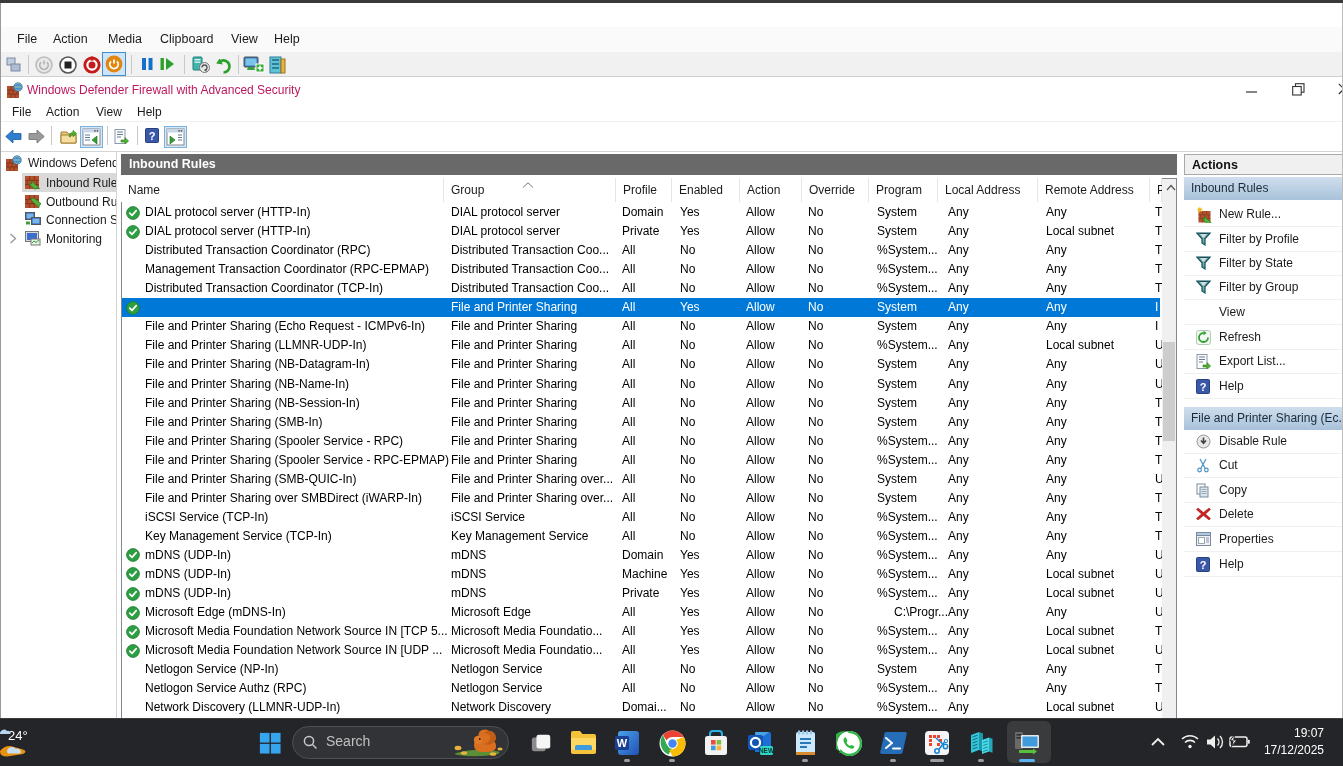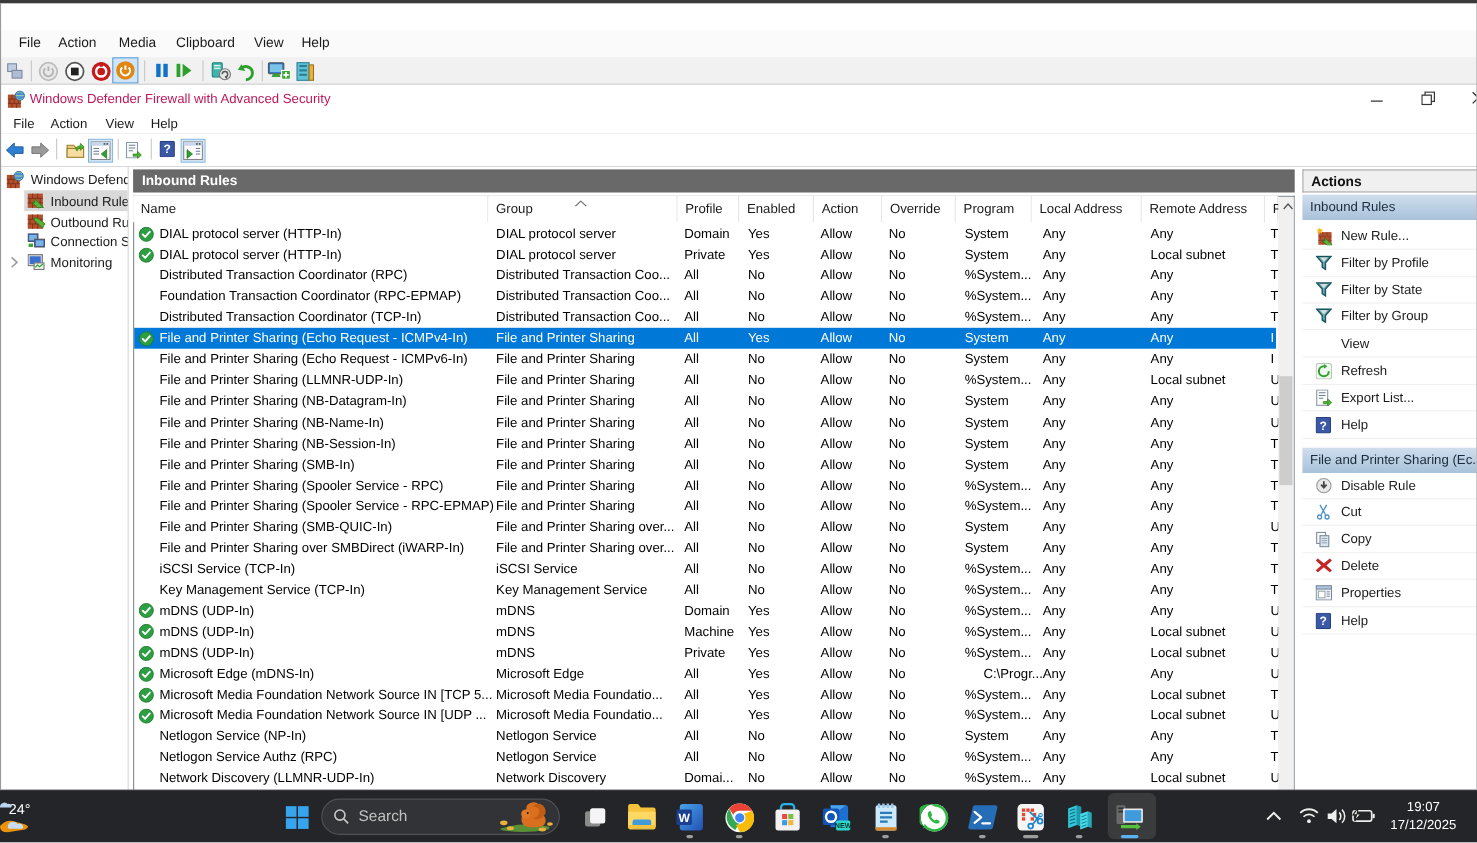--- a/index.html
+++ b/index.html
@@ -41,21 +41,21 @@
 #ahdr{position:absolute;left:3px;top:2px;width:159px;height:21px;background:#f0f0f0;border:1px solid #a9a9a9;border-right:none;font-weight:bold;font-size:12.5px;color:#111;line-height:20px;padding-left:7px}
 .abar{position:absolute;left:3px;width:159px;height:23px;background:linear-gradient(#cfdeed,#a8c2da);font-size:12px;color:#1b2b3b;line-height:23px;padding-left:7px;white-space:nowrap;overflow:hidden}
 .aitem{position:absolute;left:3px;width:159px;height:24.5px;border-bottom:1px solid #f0f0f0}
 .aicon{position:absolute;left:12px;top:5px}
 .albl{position:absolute;left:35px;top:5px;font-size:12px;color:#1b1b1b;white-space:nowrap}
 
 #taskbar{position:absolute;left:0;top:718px;width:1343px;height:48px;background:#242528;border-top:1px solid #3c3c3e}
 .tbicon{position:absolute;top:6px;width:36px;height:36px;display:flex;align-items:center;justify-content:center}
 .dot{position:absolute;top:40px;width:6px;height:3px;border-radius:2px;background:#9d9d9d}
 .pill{position:absolute;top:40px;height:3px;border-radius:2px;background:#9d9d9d}
-#clock{position:absolute;right:19px;top:6px;text-align:center;color:#fff;font-size:12px;line-height:17px}
+#clock{position:absolute;right:19px;top:6px;text-align:right;color:#fff;font-size:12px;line-height:17px}
 </style></head>
 <body>
 <div id="page">
 <div id="vmtop"></div>
     <div class="abs" style="left:0;top:3px;width:1px;height:715px;background:#9a9a9a;z-index:50"></div>
     <div class="abs" style="left:1342px;top:3px;width:1px;height:715px;background:#bcbcbc;z-index:50"></div>
 <div id="vmmenu">
       <span style="left:17px">File</span>
       <span style="left:53px">Action</span>
       <span style="left:108px">Media</span>
@@ -329,21 +329,21 @@
           <span style="left:500px">All</span>
           <span style="left:558px">No</span>
           <span style="left:624px">Allow</span>
           <span style="left:686px">No</span>
           <span style="left:755px">%System...</span>
           <span style="left:826px">Any</span>
           <span style="left:924px">Any</span>
           <span style="left:1033px">T</span>
         </div>
 <div class="row" style="top:108.2px">
-          <span style="left:23px">Foundation Transaction Coordinator (RPC-EPMAP)</span>
+          <span style="left:23px">Management Transaction Coordinator (RPC-EPMAP)</span>
           <span style="left:329px">Distributed Transaction Coo...</span>
           <span style="left:500px">All</span>
           <span style="left:558px">No</span>
           <span style="left:624px">Allow</span>
           <span style="left:686px">No</span>
           <span style="left:755px">%System...</span>
           <span style="left:826px">Any</span>
           <span style="left:924px">Any</span>
           <span style="left:1033px">T</span>
         </div>
@@ -357,21 +357,20 @@
           <span style="left:755px">%System...</span>
           <span style="left:826px">Any</span>
           <span style="left:924px">Any</span>
           <span style="left:1033px">T</span>
         </div>
 <div class="row sel" style="top:146.2px">
           <span class="rchk" style="left:4px"><svg width="14" height="14" viewBox="0 0 14 14">
               <circle cx="7" cy="7" r="6.4" fill="#2e9e43" stroke="#1c7c2e" stroke-width="0.8"></circle>
               <path d="M3.8 7.2 L6 9.4 L10.2 4.6" stroke="#fff" stroke-width="1.7" fill="none" stroke-linecap="round" stroke-linejoin="round"></path>
             </svg></span>
-          <span style="left:23px">File and Printer Sharing (Echo Request - ICMPv4-In)</span>
           <span style="left:329px">File and Printer Sharing</span>
           <span style="left:500px">All</span>
           <span style="left:558px">Yes</span>
           <span style="left:624px">Allow</span>
           <span style="left:686px">No</span>
           <span style="left:755px">System</span>
           <span style="left:826px">Any</span>
           <span style="left:924px">Any</span>
           <span style="left:1033px">I</span>
         </div>

